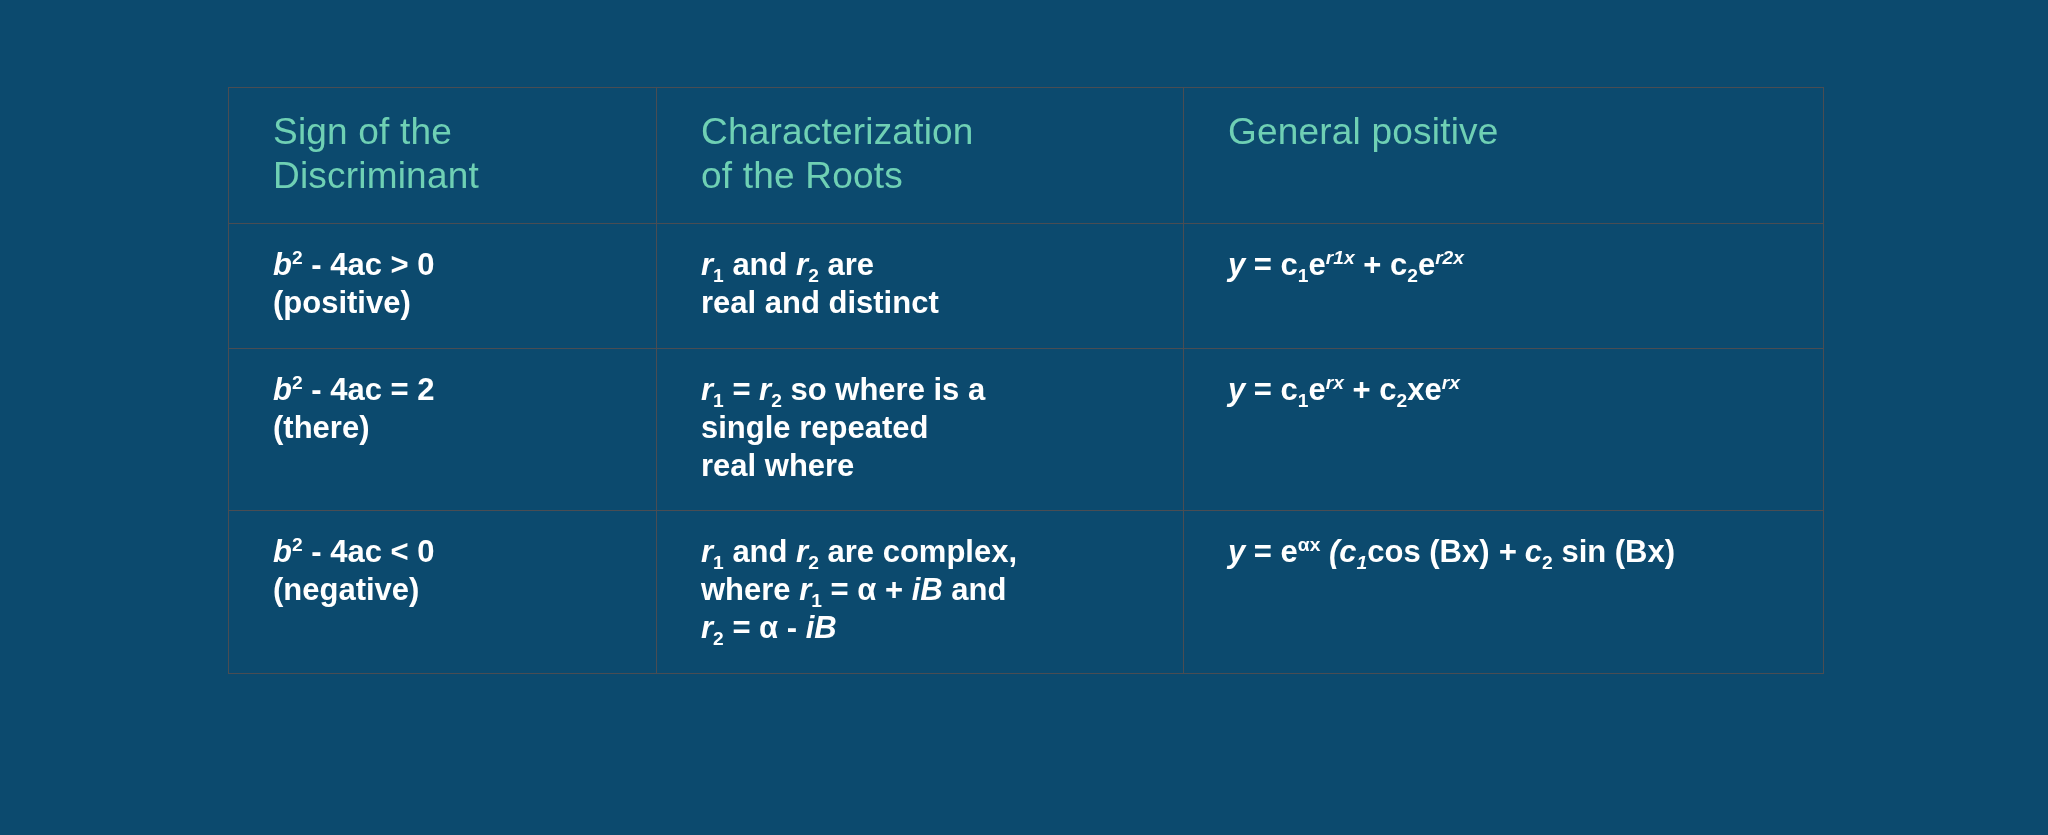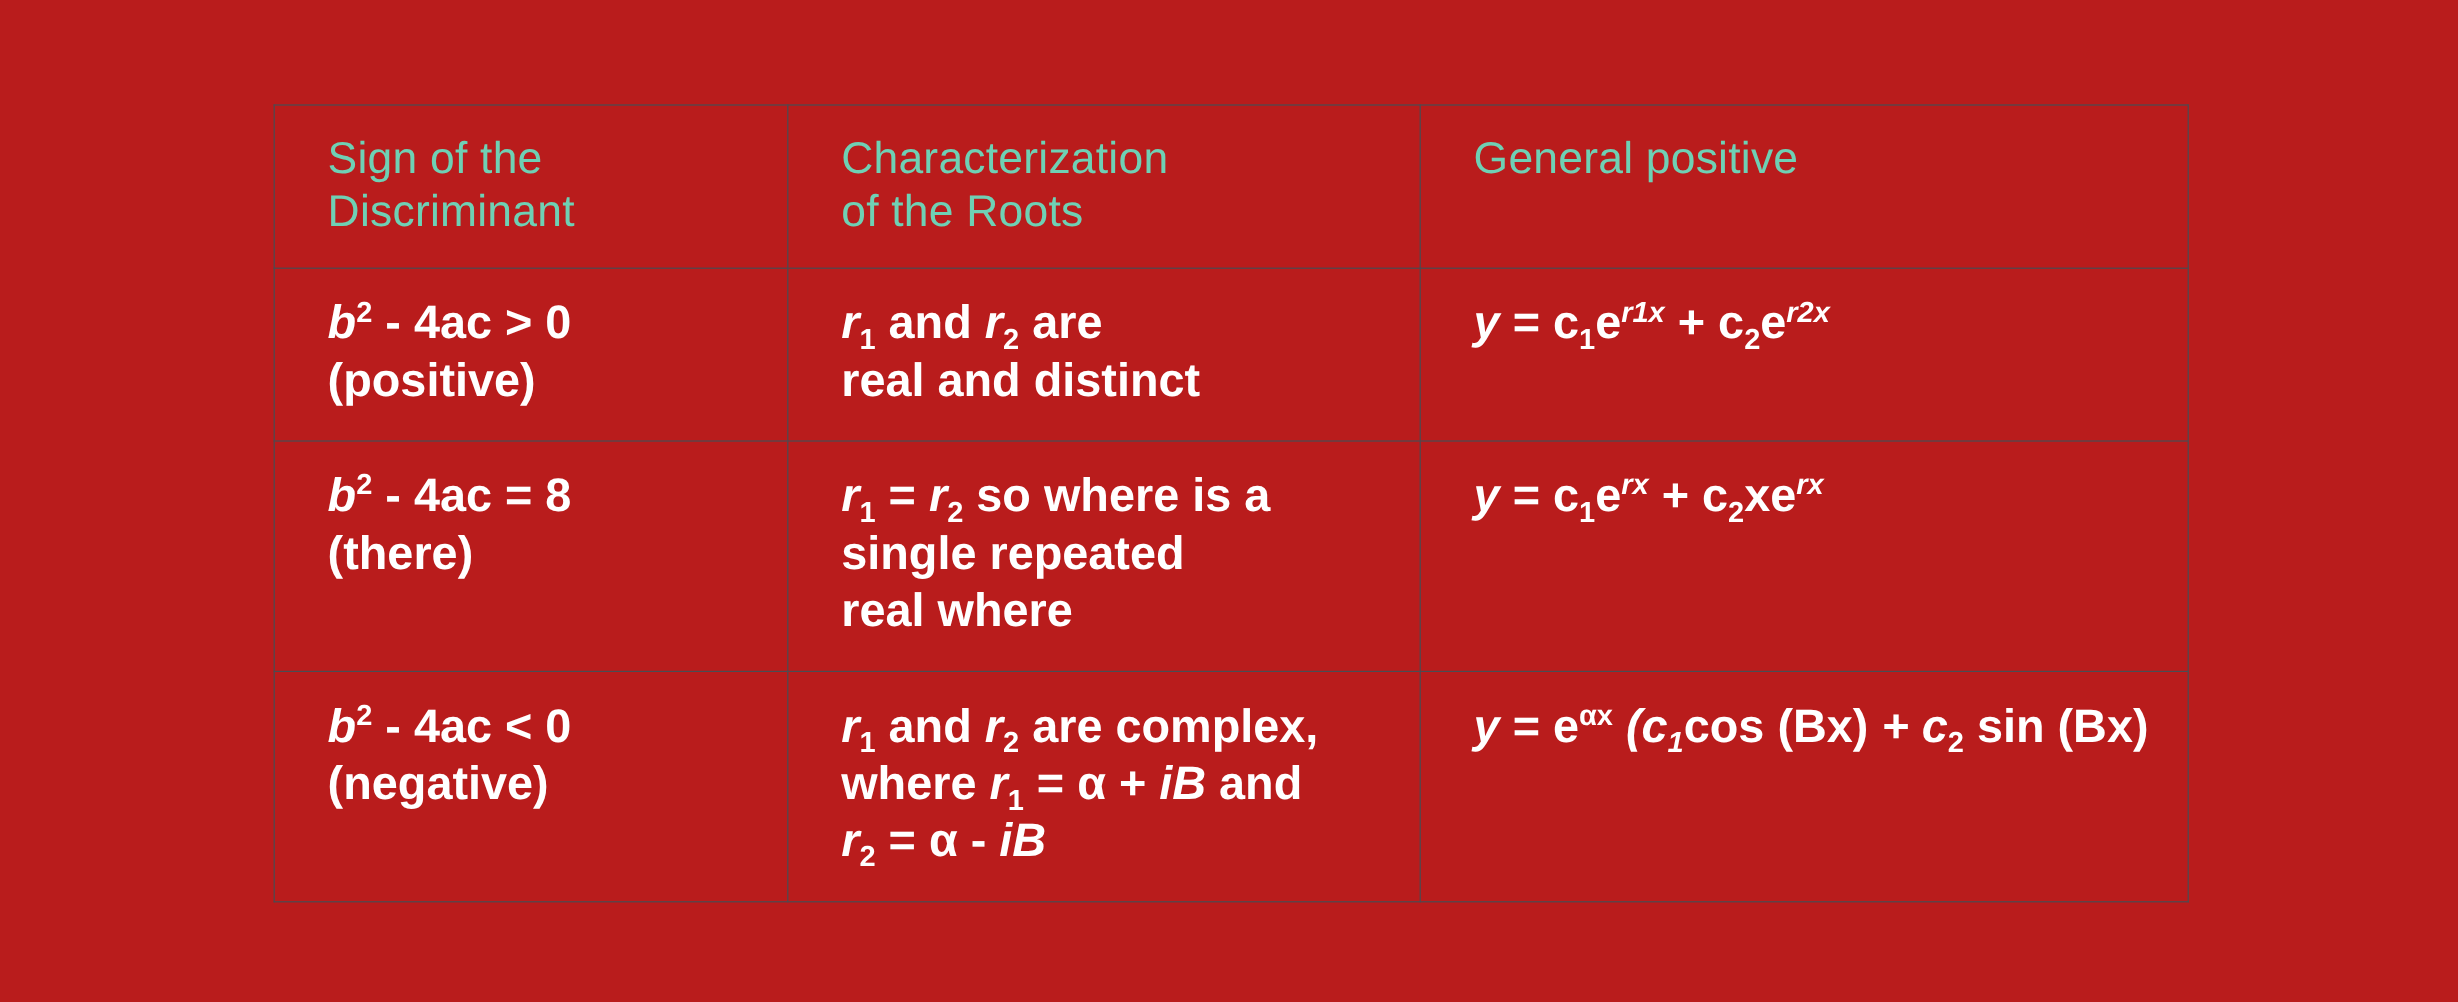--- a/index.html
+++ b/index.html
@@ -11,21 +11,21 @@
     overflow: hidden;
   }
   body {
     font-family: "Liberation Sans", sans-serif;
     color: #ffffff;
   }
   .page {
     position: relative;
     width: 2048px;
     height: 835px;
-    background: #b91c1c;
+    background: #0c4a6e;
   }
   .table-wrap {
     position: absolute;
     left: 228px;
     top: 87px;
     width: 1595px;
   }
   table.discriminant-table {
     border-collapse: collapse;
     width: 1595px;
@@ -47,21 +47,21 @@
     font-weight: 400;
     font-size: 37px;
     line-height: 1.18;
     padding-top: 28px;
     padding-bottom: 30px;
     letter-spacing: 0.2px;
   }
   thead th .hdr-line { display: block; }
 
   tbody td {
-    font-size: 39px;
+    font-size: 31px;
     line-height: 1.22;
     font-weight: 700;
     color: #ffffff;
     padding-top: 26px;
     padding-bottom: 30px;
   }
   tbody td .line { display: block; white-space: nowrap; }
   .it { font-style: italic; }
   sup { font-size: 0.62em; vertical-align: super; line-height: 0; font-weight: 700; }
   sub { font-size: 0.62em; vertical-align: sub; line-height: 0; font-weight: 700; }
@@ -104,21 +104,21 @@
             <span class="line"><span class="it">r</span><sub>1</sub><span> and </span><span class="it">r</span><sub>2</sub><span> are</span></span>
             <span class="line">real and distinct</span>
           </td>
           <td class="row-gen">
             <span class="line"><span class="it">y</span><span> = c</span><sub>1</sub><span>e</span><sup class="it">r1x</sup><span> + c</span><sub>2</sub><span>e</span><sup class="it">r2x</sup></span>
           </td>
         </tr>
 
         <tr>
           <td>
-            <span class="line"><span class="it">b</span><sup>2</sup><span> - 4ac = 8</span></span>
+            <span class="line"><span class="it">b</span><sup>2</sup><span> - 4ac = 2</span></span>
             <span class="line">(there)</span>
           </td>
           <td>
             <span class="line"><span class="it">r</span><sub>1</sub><span> = </span><span class="it">r</span><sub>2</sub><span> so where is a</span></span>
             <span class="line">single repeated</span>
             <span class="line">real where</span>
           </td>
           <td class="row-gen">
             <span class="line"><span class="it">y</span><span> = c</span><sub>1</sub><span>e</span><sup class="it">rx</sup><span> + c</span><sub>2</sub><span>xe</span><sup class="it">rx</sup></span>
           </td>

